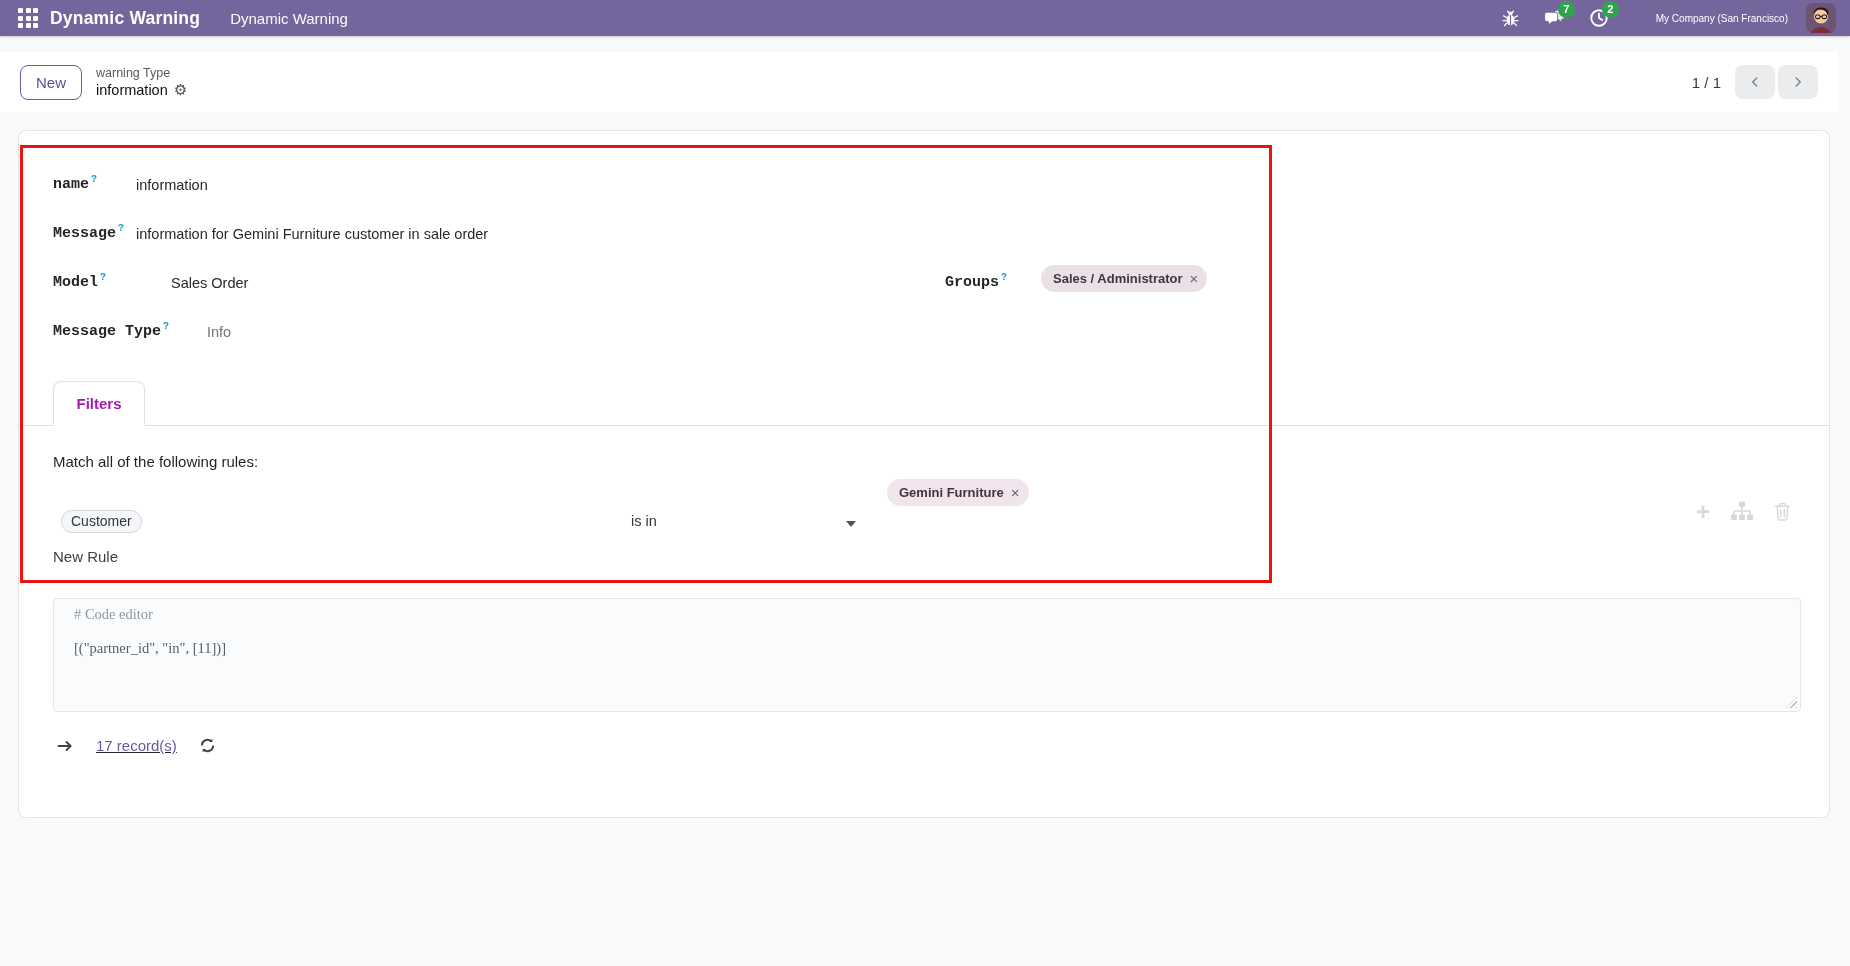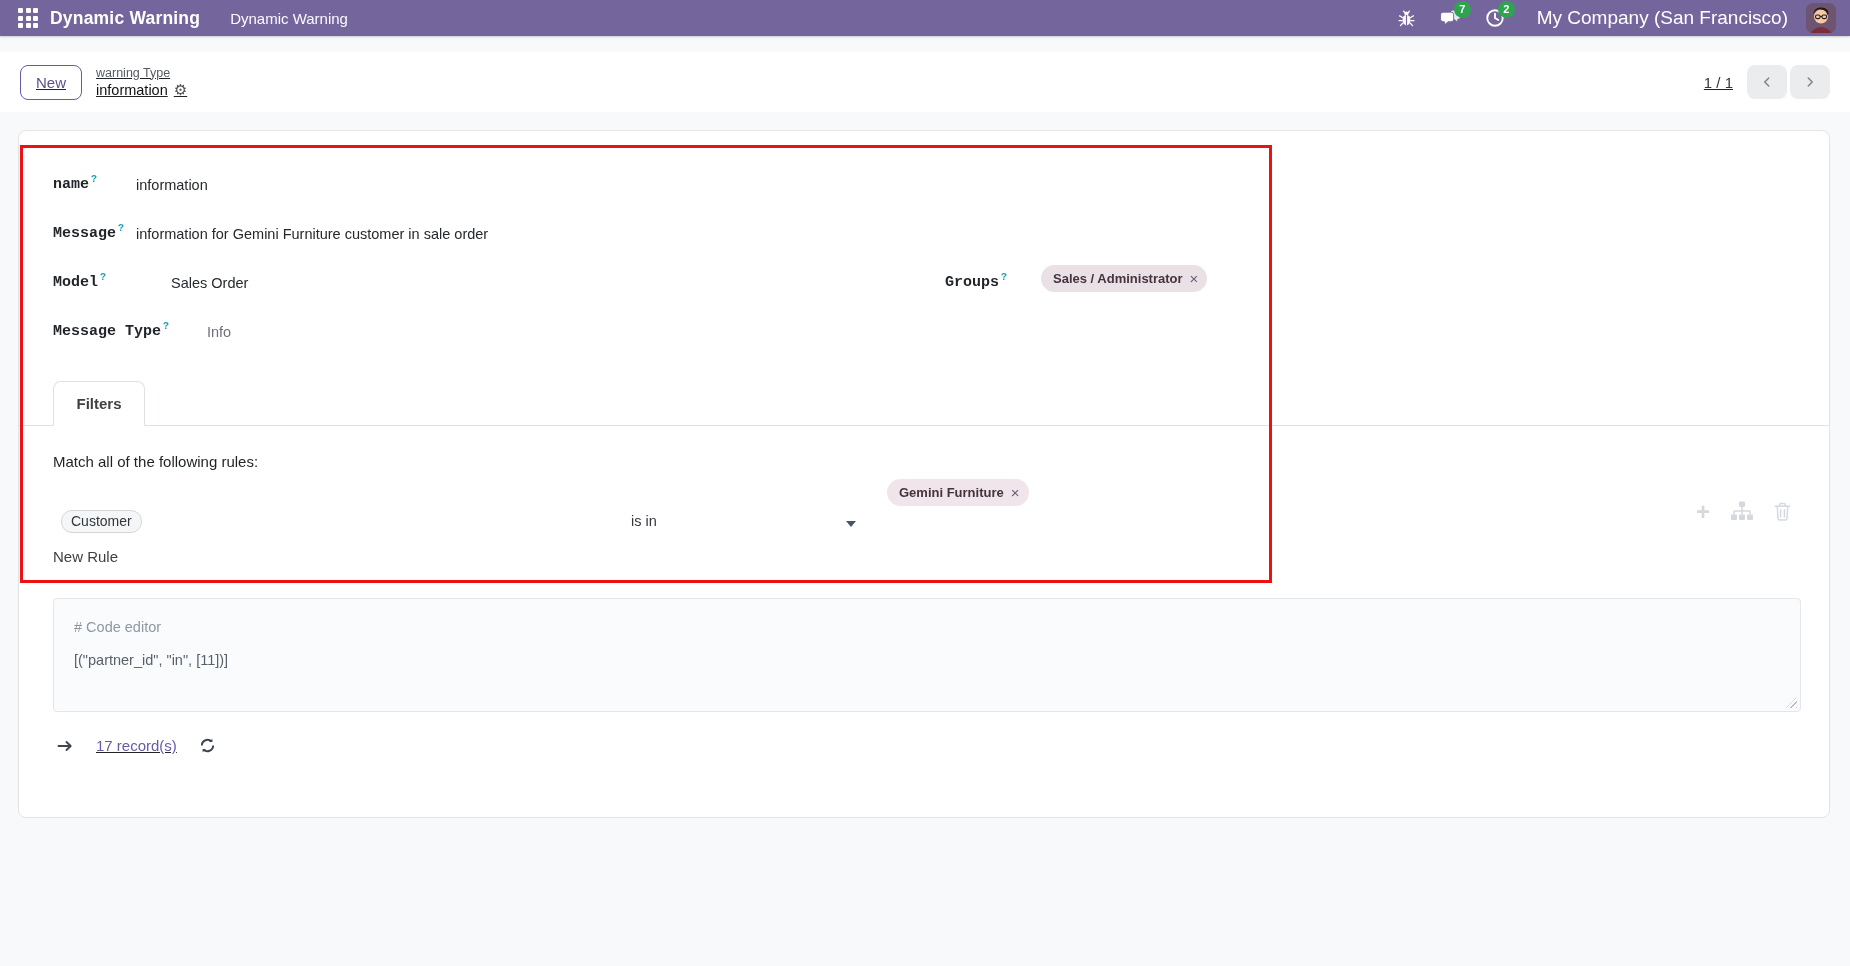--- a/index.html
+++ b/index.html
@@ -24,36 +24,36 @@
   .brand { font-weight:bold; font-size:17.5px; letter-spacing:.2px; cursor:pointer; }
   .nav-menu-item { margin-left:30px; font-size:15px; cursor:pointer; opacity:.97; }
   .nav-right { margin-left:auto; display:flex; align-items:center; gap:8px; }
   .systray-icon { position:relative; width:36px; height:36px; display:flex; align-items:center; justify-content:center; cursor:pointer; }
   .badge {
     position:absolute; top:1px; right:-2px;
     min-width:17px; height:17px; padding:0 4px;
     background:#2fa44e; color:#fff; border-radius:9px;
     font-size:11px; font-weight:bold; line-height:17px; text-align:center;
   }
-  .company-name { margin:0 10px 0 16px; font-size:19px; cursor:pointer; white-space:nowrap; }
+  .company-name { margin:0 10px 0 31px; font-size:10px; cursor:pointer; white-space:nowrap; }
   .user-menu { display:flex; align-items:center; gap:8px; cursor:pointer; padding-right:4px; }
   .avatar { width:30px; height:30px; border-radius:7px; overflow:hidden; flex:0 0 auto; }
   .user-col { display:flex; flex-direction:column; align-items:flex-start; gap:1px; }
   .user-name { font-size:12.5px; line-height:14px; color:#fff; }
   .db-badge {
     display:flex; align-items:center; gap:4px;
     background:#fbf5c8; color:#32312c;
     font-family:"DejaVu Sans Mono", monospace; font-size:13px;
     padding:1px 5px 2px 4px; border-radius:2px; line-height:16px;
   }
 
   
   .control-panel {
-    position:absolute; top:52px; left:0; right:0; height:60px;
-    background:#fff; display:flex; align-items:center; padding:0 20px;text-decoration:underline;
+    position:absolute; top:52px; left:0; right:12px; height:60px;
+    background:#fff; display:flex; align-items:center; padding:0 20px;
   }
   .btn-new {
     height:35px; padding:0 15px; background:#fff;
     border:1px solid #6a5aa5; border-radius:8px;
     color:#5d4e93; font-size:15px; font-weight:500; cursor:pointer;
     font-family:inherit;
   }
   .breadcrumb-col { margin-left:14px; display:flex; flex-direction:column; justify-content:center; }
   .breadcrumb-parent { font-size:12.5px; color:#555b61; line-height:15px; cursor:pointer; }
   .breadcrumb-current { font-size:14.5px; color:#111; line-height:18px; display:flex; align-items:center; gap:6px; }
@@ -89,21 +89,21 @@
   }
   .tag-remove { font-size:15px; font-weight:normal; color:#6f5c77; cursor:pointer; line-height:1; }
 
   
   .notebook-line { position:absolute; left:0; right:0; top:294px; height:1px; background:#dee2e6; }
   .tab-filters {
     position:absolute; left:34px; top:250px; width:92px; height:45px;
     background:#fff; border:1px solid #dee2e6; border-bottom:1px solid #fff;
     border-radius:8px 8px 0 0; z-index:2;
     display:flex; align-items:center; justify-content:center;
-    font-weight:bold; font-size:15px; color:#404040; cursor:pointer;
+    font-weight:bold; font-size:15px; color:#a21caf; cursor:pointer;
   }
 
   .match-text { position:absolute; left:34px; top:322px; font-size:15px; color:#1f2327; }
 
   .gemini-pill { left:868px; top:348px; background:#efe5ea; }
 
   .rule-field-chip {
     position:absolute; left:42px; top:379px;
     background:#f5f6f7; border:1px solid #d4d7da; border-radius:11px;
     padding:2px 9px 3px; font-size:14px; color:#32373d; cursor:pointer;
@@ -116,21 +116,21 @@
   .rule-icons { position:absolute; right:38px; top:370px; display:flex; align-items:center; gap:20px; color:#d5d9de; }
   .rule-icons .icon-btn { cursor:pointer; display:flex; align-items:center; justify-content:center; }
   .plus-glyph { font-size:24px; font-weight:bold; color:#d5d9de; line-height:20px; }
 
   .new-rule-link { position:absolute; left:34px; top:417px; font-size:15px; color:#404040; cursor:pointer; }
 
   
   .code-editor {
     position:absolute; left:34px; right:28px; top:467px; height:114px;
     background:#fafbfc; border:1px solid #e3e6ea; border-radius:4px;
-    padding:20px 20px; font-family:Liberation Sans, sans-serif; font-size:14.5px;
+    padding:7px 20px; font-family:Liberation Serif, serif; font-size:14.5px;
     cursor:text;
   }
   .code-comment { color:#8d98a5; }
   .code-line { color:#57616e; margin-top:17px; }
   .resize-handle {
     position:absolute; right:3px; bottom:3px; width:11px; height:11px; cursor:nwse-resize;
     background:repeating-linear-gradient(135deg, transparent 0 2.5px, #b9bfc6 2.5px 4px);
     clip-path:polygon(100% 0, 100% 100%, 0 100%);
   }
 

